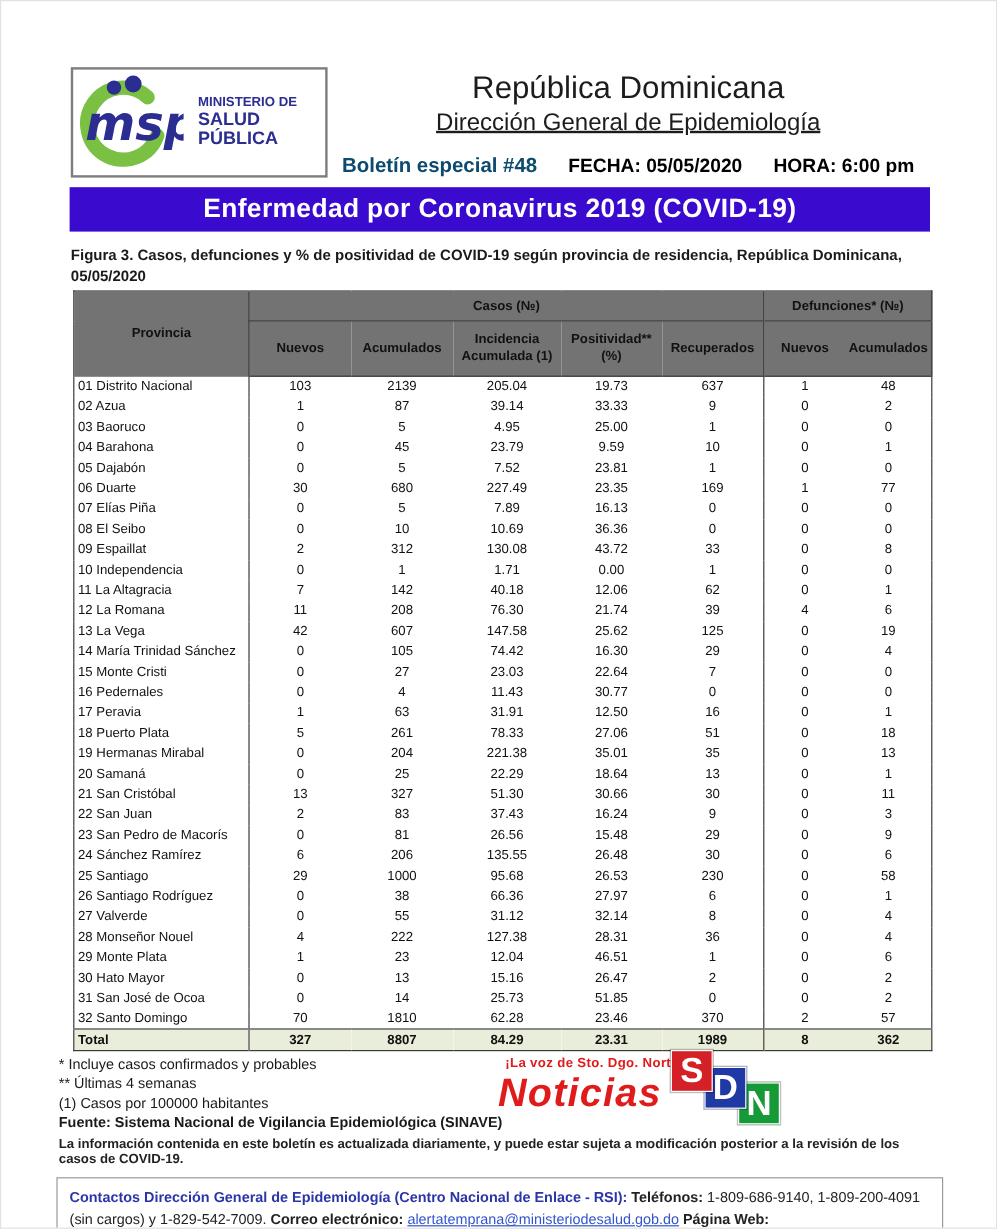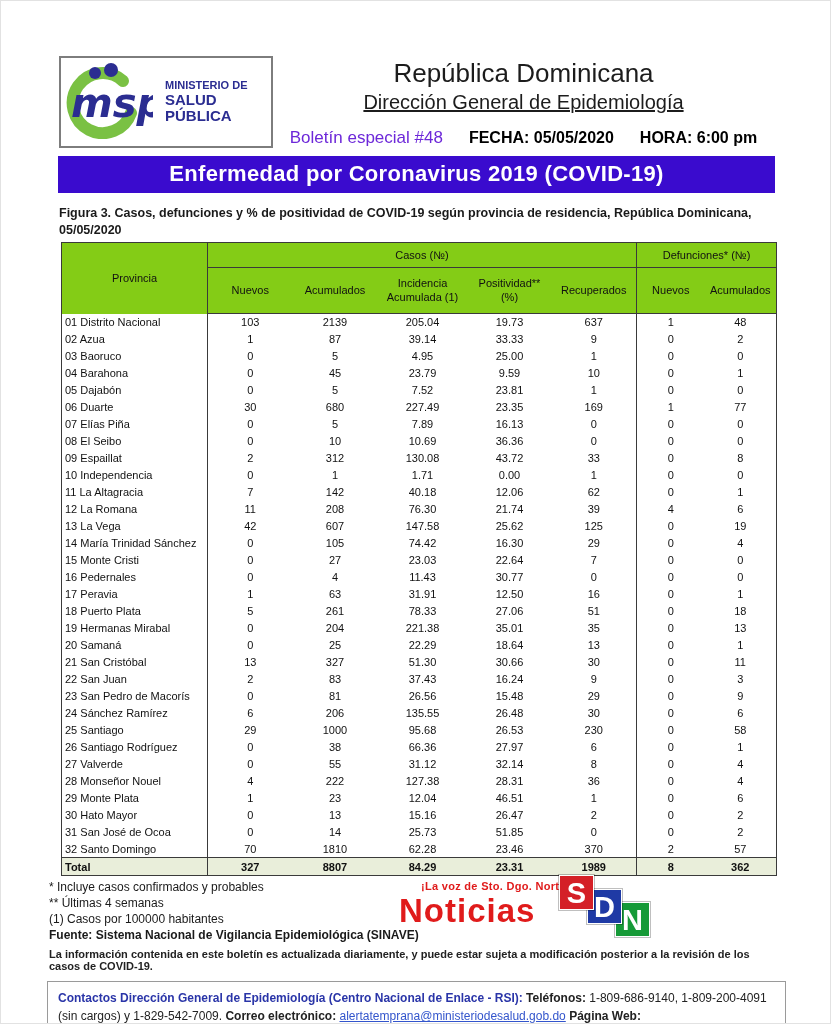--- a/index.html
+++ b/index.html
@@ -9,49 +9,49 @@
   
   .hdr-row { display:flex; margin:55px 56px 0 58px; }
   .logo-box { width:214px; height:92px; border:2px solid #7d7d7d; background:#fff; display:flex; align-items:center; justify-content:space-between; gap:12px; flex-shrink:0; }
   .logo-text { color:#2b2d91; text-align:left; line-height:1.05; }
   .logo-text .l1 { font-size:11px; font-weight:700; }
   .logo-text .l2 { font-size:15px; font-weight:800; }
   .hdr-right { flex:1; text-align:center; padding-top:2px; }
   .country { font-size:26px; color:#1c1c1c; }
   .dept { font-size:20px; color:#1c1c1c; margin-top:2px;text-decoration:underline; }
   .bul-row { display:flex; justify-content:center; align-items:baseline; gap:26px; margin-top:14px; }
-  .bul { color:#6d28d9; font-weight:400; font-size:17px; }
+  .bul { color:#0c4a6e; font-weight:700; font-size:17px; }
   .fecha, .hora { font-weight:700; font-size:16px; color:#000000; }
 
   
   .banner { margin:10px 55px 0 57px; color:#fff; font-weight:700; font-size:22px; text-align:center; padding:5px 0 6px; letter-spacing:0.3px; }
 
   
   .caption { margin:12px 56px 0 58px; font-weight:700; font-size:12.5px; line-height:1.32; color:#1a1a1a; }
 
   
   table.cv { border-collapse:collapse; margin:4px 0 0 60px; width:715px; table-layout:fixed; font-size:11px; border:1.6px solid #3a3a3a; background:#fff; }
-  table.cv th { background:#84cc16; font-weight:400; vertical-align:middle; padding:1px 2px; }
+  table.cv th { background:#737373; font-weight:700; vertical-align:middle; padding:1px 2px; }
   table.cv .grp { border-bottom:1.4px solid #3a3a3a; height:25px; }
   table.cv .prov-h { border-right:1.4px solid #3a3a3a; }
   table.cv .def-left { border-left:1.6px solid #3a3a3a; }
   table.cv .sub th { height:46px; border-bottom:1.6px solid #3a3a3a; font-size:11px; line-height:1.25; }
   table.cv td { height:17px; padding:0 3px; text-align:center; white-space:nowrap; overflow:hidden; }
   table.cv td:first-child { text-align:left; border-right:1.4px solid #3a3a3a; }
   table.cv td:nth-child(7) { border-left:1.6px solid #3a3a3a; }
   table.cv tr.total-row td { background:#e9eeda; font-weight:700; border-top:1.6px solid #3a3a3a; height:18px; }
 
   
   .notes { margin:3px 0 0 48px; font-size:12px; line-height:1.34; color:#1a1a1a; }
   .notes .src { font-weight:700; }
 
   
   .wm { position:absolute; left:398px; top:874px; width:260px; height:64px; pointer-events:none; }
   .wm-tag { position:absolute; left:22px; top:5px; font-size:11px; font-weight:700; letter-spacing:0.3px; }
-  .wm-name { position:absolute; left:0px; top:17px; font-size:33px; font-weight:800; letter-spacing:1px; }
+  .wm-name { position:absolute; left:16px; top:17px; font-size:33px; font-weight:800; letter-spacing:1px;font-style:italic; }
   .sdn { position:absolute; width:35px; height:35px; color:#fff; font-weight:800; font-size:29px; text-align:center; line-height:35px; border:1px solid #fff; box-shadow:0 0 0 1px rgba(0,0,0,0.25); }
   .sdn-s { left:160px; top:0px;  z-index:3; }
   .sdn-d { left:188px; top:14px; z-index:2; }
   .sdn-n { left:216px; top:27px; z-index:1; }
 
   
   .disclaimer { margin:5px 48px 0 48px; font-weight:700; font-size:11px; color:#222; }
 
   
   .contacts { margin:9px 44px 0 46px; border:1px solid #9a9a9a; padding:7px 10px 9px; font-size:12px; line-height:1.5; color:#222; }

